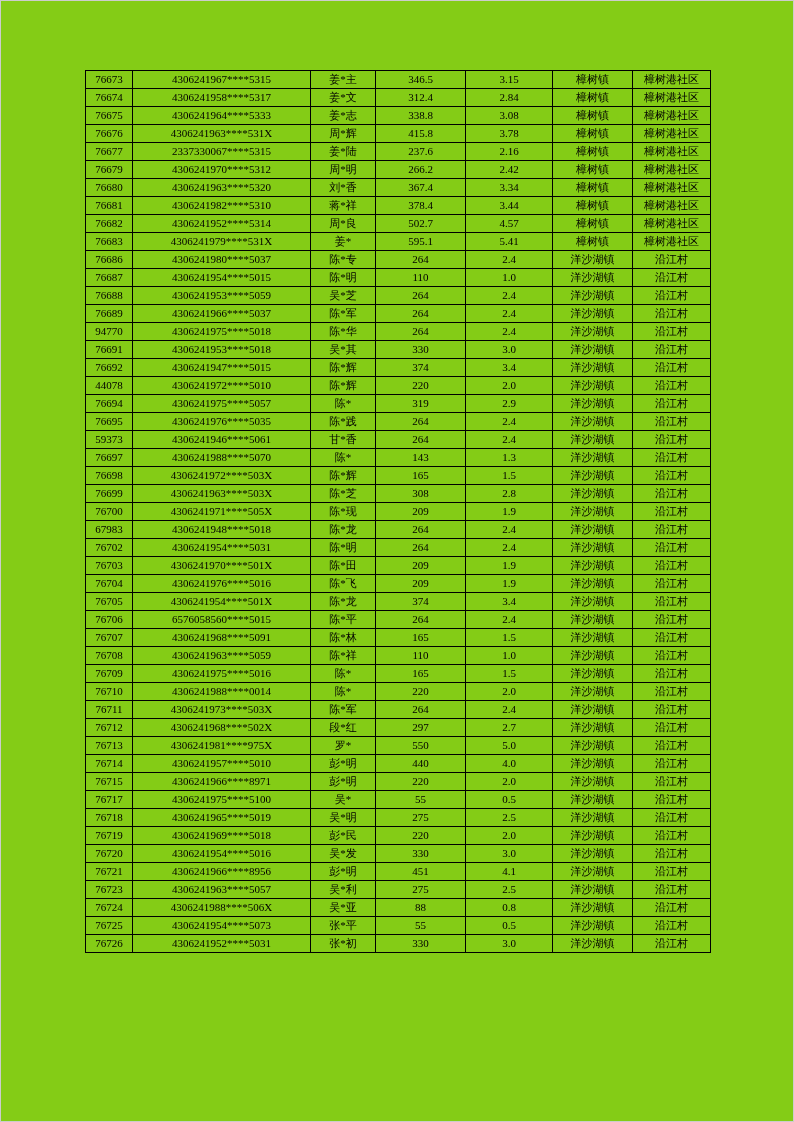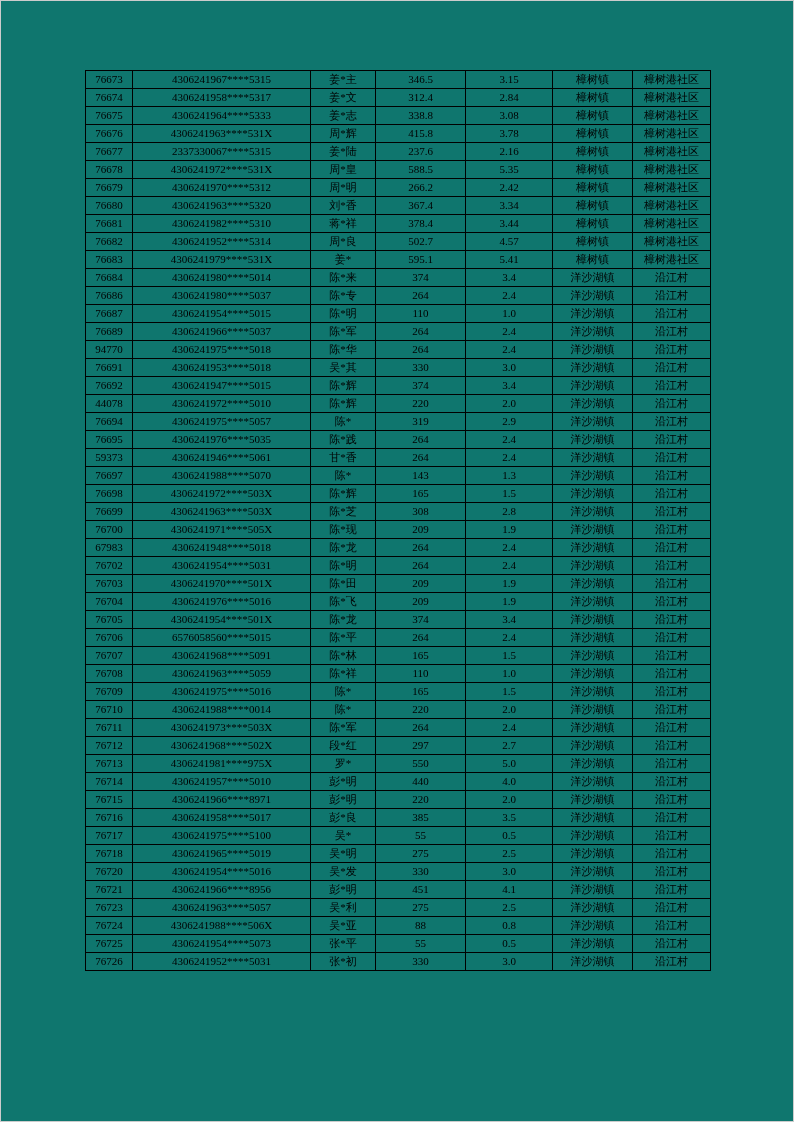--- a/index.html
+++ b/index.html
@@ -4,21 +4,21 @@
 <style>
   html, body {
     margin: 0;
     padding: 0;
     background: #ffffff;
   }
   .page {
     position: relative;
     width: 794px;
     height: 1122px;
-    background: #0f766e;
+    background: #84cc16;
     box-shadow: inset 0 0 0 1px #cccccc;
     font-family: "Liberation Serif", "DejaVu Serif", serif;
     color: #000000;
     overflow: hidden;
   }
   table.records {
     position: absolute;
     left: 85px;
     top: 70px;
     width: 625px;
@@ -98,29 +98,20 @@
         <tr>
           <td>76677</td>
           <td>2337330067****5315</td>
           <td>姜*陆</td>
           <td>237.6</td>
           <td>2.16</td>
           <td>樟树镇</td>
           <td>樟树港社区</td>
         </tr>
         <tr>
-          <td>76678</td>
-          <td>4306241972****531X</td>
-          <td>周*皇</td>
-          <td>588.5</td>
-          <td>5.35</td>
-          <td>樟树镇</td>
-          <td>樟树港社区</td>
-        </tr>
-        <tr>
           <td>76679</td>
           <td>4306241970****5312</td>
           <td>周*明</td>
           <td>266.2</td>
           <td>2.42</td>
           <td>樟树镇</td>
           <td>樟树港社区</td>
         </tr>
         <tr>
           <td>76680</td>
@@ -152,47 +143,47 @@
         <tr>
           <td>76683</td>
           <td>4306241979****531X</td>
           <td>姜*</td>
           <td>595.1</td>
           <td>5.41</td>
           <td>樟树镇</td>
           <td>樟树港社区</td>
         </tr>
         <tr>
-          <td>76684</td>
-          <td>4306241980****5014</td>
-          <td>陈*来</td>
-          <td>374</td>
-          <td>3.4</td>
-          <td>洋沙湖镇</td>
-          <td>沿江村</td>
-        </tr>
-        <tr>
           <td>76686</td>
           <td>4306241980****5037</td>
           <td>陈*专</td>
           <td>264</td>
           <td>2.4</td>
           <td>洋沙湖镇</td>
           <td>沿江村</td>
         </tr>
         <tr>
           <td>76687</td>
           <td>4306241954****5015</td>
           <td>陈*明</td>
           <td>110</td>
           <td>1.0</td>
           <td>洋沙湖镇</td>
           <td>沿江村</td>
         </tr>
         <tr>
+          <td>76688</td>
+          <td>4306241953****5059</td>
+          <td>吴*芝</td>
+          <td>264</td>
+          <td>2.4</td>
+          <td>洋沙湖镇</td>
+          <td>沿江村</td>
+        </tr>
+        <tr>
           <td>76689</td>
           <td>4306241966****5037</td>
           <td>陈*军</td>
           <td>264</td>
           <td>2.4</td>
           <td>洋沙湖镇</td>
           <td>沿江村</td>
         </tr>
         <tr>
           <td>94770</td>
@@ -422,47 +413,47 @@
         <tr>
           <td>76715</td>
           <td>4306241966****8971</td>
           <td>彭*明</td>
           <td>220</td>
           <td>2.0</td>
           <td>洋沙湖镇</td>
           <td>沿江村</td>
         </tr>
         <tr>
-          <td>76716</td>
-          <td>4306241958****5017</td>
-          <td>彭*良</td>
-          <td>385</td>
-          <td>3.5</td>
-          <td>洋沙湖镇</td>
-          <td>沿江村</td>
-        </tr>
-        <tr>
           <td>76717</td>
           <td>4306241975****5100</td>
           <td>吴*</td>
           <td>55</td>
           <td>0.5</td>
           <td>洋沙湖镇</td>
           <td>沿江村</td>
         </tr>
         <tr>
           <td>76718</td>
           <td>4306241965****5019</td>
           <td>吴*明</td>
           <td>275</td>
           <td>2.5</td>
           <td>洋沙湖镇</td>
           <td>沿江村</td>
         </tr>
         <tr>
+          <td>76719</td>
+          <td>4306241969****5018</td>
+          <td>彭*民</td>
+          <td>220</td>
+          <td>2.0</td>
+          <td>洋沙湖镇</td>
+          <td>沿江村</td>
+        </tr>
+        <tr>
           <td>76720</td>
           <td>4306241954****5016</td>
           <td>吴*发</td>
           <td>330</td>
           <td>3.0</td>
           <td>洋沙湖镇</td>
           <td>沿江村</td>
         </tr>
         <tr>
           <td>76721</td>

